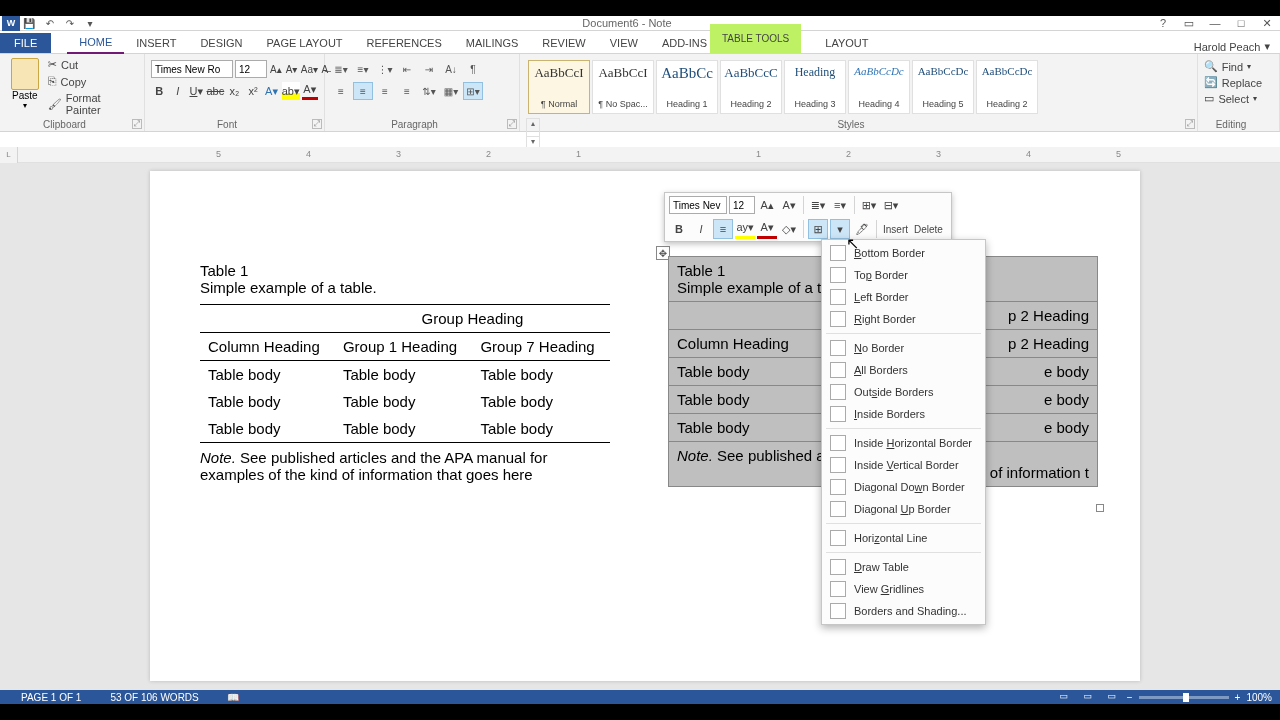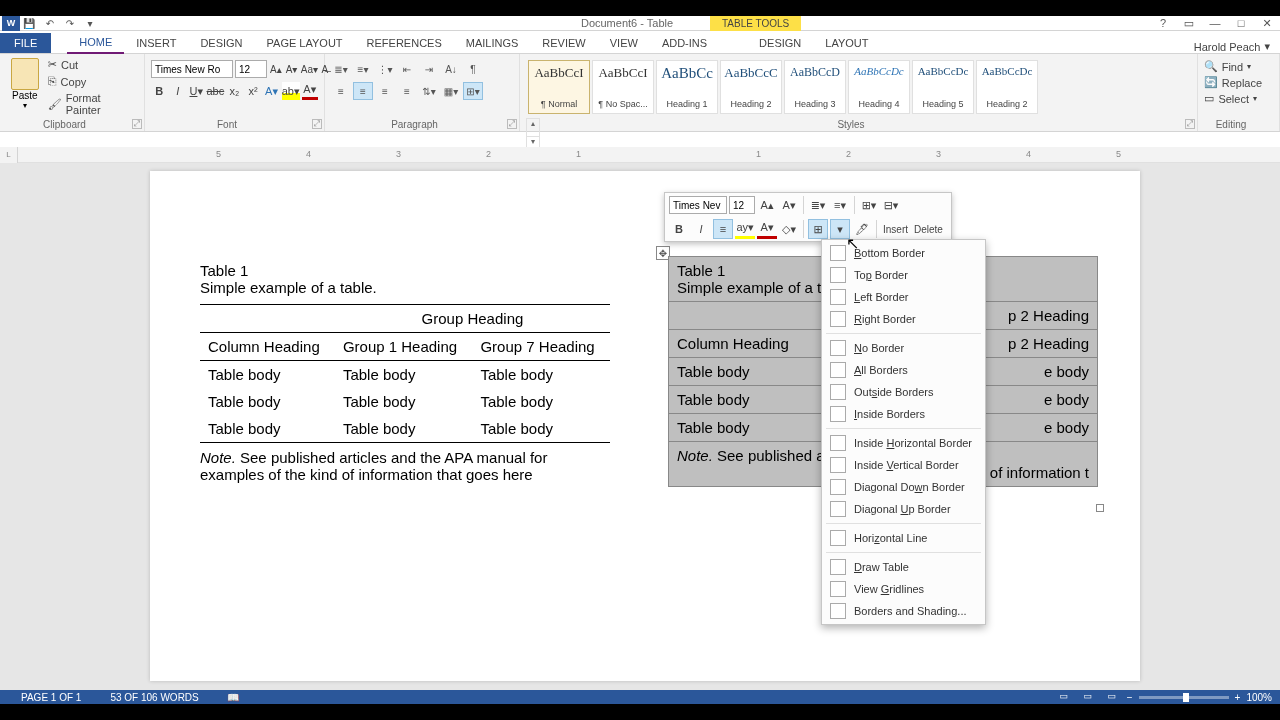--- a/index.html
+++ b/index.html
@@ -5,21 +5,21 @@
 * { margin: 0; padding: 0; box-sizing: border-box; font-family: "Segoe UI", Tahoma, sans-serif; }
 body { background: #000; width: 1280px; height: 720px; overflow: hidden; position: relative; }
 .app { position: absolute; top: 16px; left: 0; width: 1280px; height: 688px; background: #fff; }
 
 
 .titlebar { height: 15px; background: #fff; display: flex; align-items: center; border-bottom: 1px solid #d4d4d4; }
 .titlebar-left { display: flex; gap: 0; padding-left: 2px; }
 .app-icon { width: 18px; height: 15px; background: #2b579a; color: #fff; font-size: 9px; display: flex; align-items: center; justify-content: center; font-weight: bold; }
 .qat-icon { width: 20px; height: 15px; display: flex; align-items: center; justify-content: center; font-size: 10px; color: #555; }
 .titlebar-center { flex: 1; text-align: center; font-size: 11px; color: #666; }
-.titlebar-tools { position: absolute; left: 710px; top: 0; background: #fde047; padding: 0 12px; font-size: 10px; line-height: 15px; color: #444; }
+.titlebar-tools { position: absolute; left: 710px; top: 8px; background: #bef264; padding: 7px 12px; font-size: 10px; line-height: 15px; color: #444; }
 .titlebar-right { display: flex; gap: 8px; padding-right: 4px; font-size: 11px; color: #555; }
 .win-btn { width: 18px; text-align: center; cursor: default; }
 
 
 .tabs { height: 23px; background: #fff; display: flex; align-items: flex-end; border-bottom: 1px solid #d4d4d4; padding-left: 0; }
 .tab-file { background: #2b579a; color: #fff; font-size: 11px; padding: 4px 14px; }
 .tab { font-size: 11px; padding: 4px 12px; color: #444; cursor: default; }
 .tab.active { color: #2b579a; border-bottom: 2px solid #701a75; margin-bottom: -1px; margin-left: 16px; }
 .tab.contextual { color: #444; }
 .user-area { margin-left: auto; padding-right: 10px; font-size: 11px; color: #444; display: flex; align-items: center; gap: 4px; }
@@ -126,21 +126,21 @@
 <div class="app">
 
   <div class="titlebar">
     <div class="titlebar-left">
       <div class="app-icon">W</div>
       <div class="qat-icon">💾</div>
       <div class="qat-icon">↶</div>
       <div class="qat-icon">↷</div>
       <div class="qat-icon">▾</div>
     </div>
-    <div class="titlebar-center">Document6 - Table</div>
+    <div class="titlebar-center">Document6 - Note</div>
     <div class="titlebar-tools">TABLE TOOLS</div>
     <div class="titlebar-right">
       <span class="win-btn">?</span>
       <span class="win-btn">▭</span>
       <span class="win-btn">—</span>
       <span class="win-btn">□</span>
       <span class="win-btn">✕</span>
     </div>
   </div>
 
@@ -256,21 +256,21 @@
           </div>
         <div class="style-item">
             <span class="style-preview blue" style="font-size:15px">AaBbCc</span>
             <span class="style-name">Heading 1</span>
           </div>
         <div class="style-item">
             <span class="style-preview blue">AaBbCcC</span>
             <span class="style-name">Heading 2</span>
           </div>
         <div class="style-item">
-            <span class="style-preview blue" style="font-size:12px">AaBbCcD</span>
+            <span class="style-preview blue" style="font-size:12px">Heading</span>
             <span class="style-name">Heading 3</span>
           </div>
         <div class="style-item">
             <span class="style-preview italic" style="font-size:11px">AaBbCcDc</span>
             <span class="style-name">Heading 4</span>
           </div>
         <div class="style-item">
             <span class="style-preview blue" style="font-size:11px">AaBbCcDc</span>
             <span class="style-name">Heading 5</span>
           </div>

